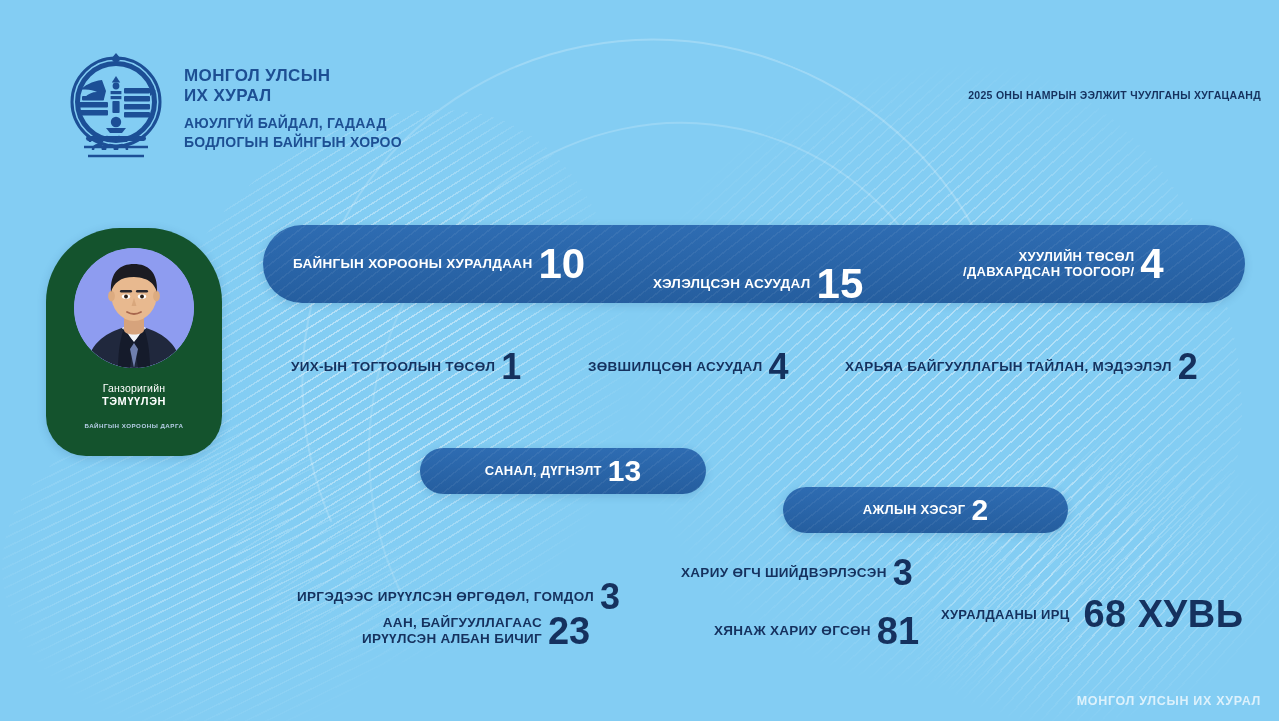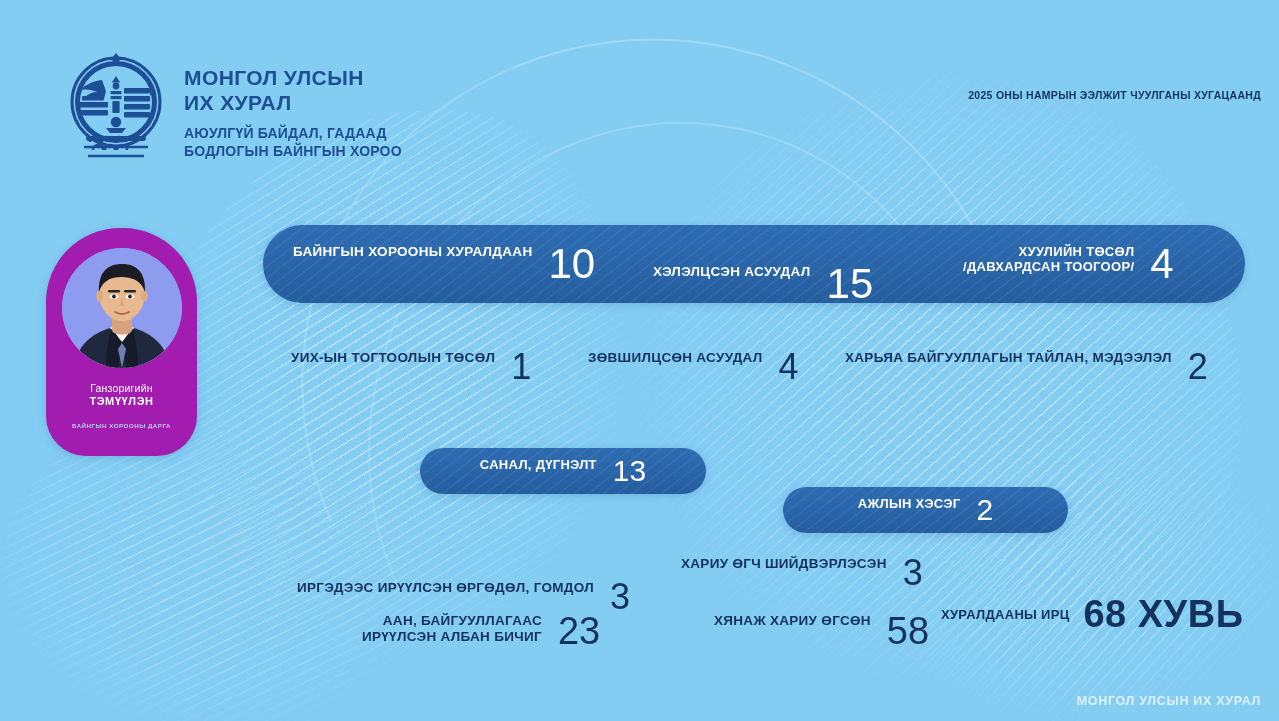--- a/index.html
+++ b/index.html
@@ -66,37 +66,37 @@
   .swoosh.s2 { left:370px; top:120px; width:600px; height:640px;
       border-color:rgba(255,255,255,.18) transparent transparent rgba(255,255,255,.14);
       transform:rotate(18deg); }
 
   
   .header { position:absolute; left:0; top:0; width:100%; height:180px; }
   .logo-block { position:absolute; left:62px; top:50px; display:flex; align-items:flex-start; gap:14px; }
   .emblem { width:108px; height:112px; flex:0 0 auto; }
   .org-text { padding-top:16px; }
   .org-title {
-    color:#1d4f93; font-size:21px; font-weight:bold; letter-spacing:.4px;
+    color:#1d4f93; font-size:17px; font-weight:bold; letter-spacing:.4px;
     line-height:1.18; white-space:pre-line;
   }
   .org-sub {
     margin-top:8px; color:#1d4f93; font-size:14px; font-weight:bold;
     letter-spacing:.2px; line-height:1.35; white-space:pre-line;
   }
   .session-note {
     position:absolute; right:18px; top:89px;
     color:#15315e; font-size:10.5px; font-weight:bold; letter-spacing:.3px;
     text-align:right;
   }
 
   
   .person-card {
-    position:absolute; left:46px; top:228px; width:151px; height:228px;
-    background:#a21caf; border-radius:74px 74px 40px 40px;
+    position:absolute; left:46px; top:228px; width:176px; height:228px;
+    background:#14532d; border-radius:74px 74px 40px 40px;
     box-shadow:0 2px 10px rgba(20,60,110,.18);
     display:flex; flex-direction:column; align-items:center;
   }
   .avatar {
     width:120px; height:120px; border-radius:50%;
     margin-top:20px; overflow:hidden; position:relative;
     background:#8e9cf0;
   }
   .avatar svg { display:block; width:100%; height:100%; }
   .person-name {
@@ -119,26 +119,26 @@
     box-shadow:0 2px 8px rgba(22,62,110,.16);
   }
   .pill::after{
     content:""; position:absolute; inset:0; pointer-events:none;
     background-image:repeating-linear-gradient(-38deg,
       rgba(255,255,255,0.055) 0px, rgba(255,255,255,0.055) 1.5px,
       rgba(255,255,255,0) 1.5px, rgba(255,255,255,0) 9px);
   }
   .pill-main { left:263px; top:225px; width:982px; height:78px; }
 
-  .stat { display:flex; align-items:flex-start; gap:16px; position:relative; z-index:2; }
+  .stat { display:flex; align-items:center; gap:6px; position:relative; z-index:2; }
   .stat .label {
     font-size:13.5px; font-weight:bold; letter-spacing:.3px; line-height:1.18;
     text-transform:uppercase; white-space:pre-line;
   }
-  .stat .value { font-weight:normal; line-height:.95; }
+  .stat .value { font-weight:bold; line-height:.95; }
 
   .on-pill .label { color:#ffffff; }
   .on-pill .value { color:#ffffff; font-size:42px; }
 
   .on-bg .label { color:#15315e; }
   .on-bg .value { color:#15315e; font-size:36px; }
 
   
   .ms1 { position:absolute; left:30px; top:50%; transform:translateY(-50%); }
   .ms2 { position:absolute; left:390px; top:50%; transform:translateY(-50%);margin-top:20px; }
@@ -351,21 +351,21 @@
   <span class="value">3</span>
 </div>
 
 <div class="stat on-bg r5a">
   <span class="label">ААН, БАЙГУУЛЛАГААС
 ИРҮҮЛСЭН АЛБАН БИЧИГ</span>
   <span class="value">23</span>
 </div>
 <div class="stat on-bg r5b">
   <span class="label">ХЯНАЖ ХАРИУ ӨГСӨН</span>
-  <span class="value">58</span>
+  <span class="value">81</span>
 </div>
 
 <div class="attendance">
   <span class="label">ХУРАЛДААНЫ ИРЦ</span>
   <span class="value">68 ХУВЬ</span>
 </div>
 
 <div class="watermark">МОНГОЛ УЛСЫН ИХ ХУРАЛ</div>
 
 </body></html>

